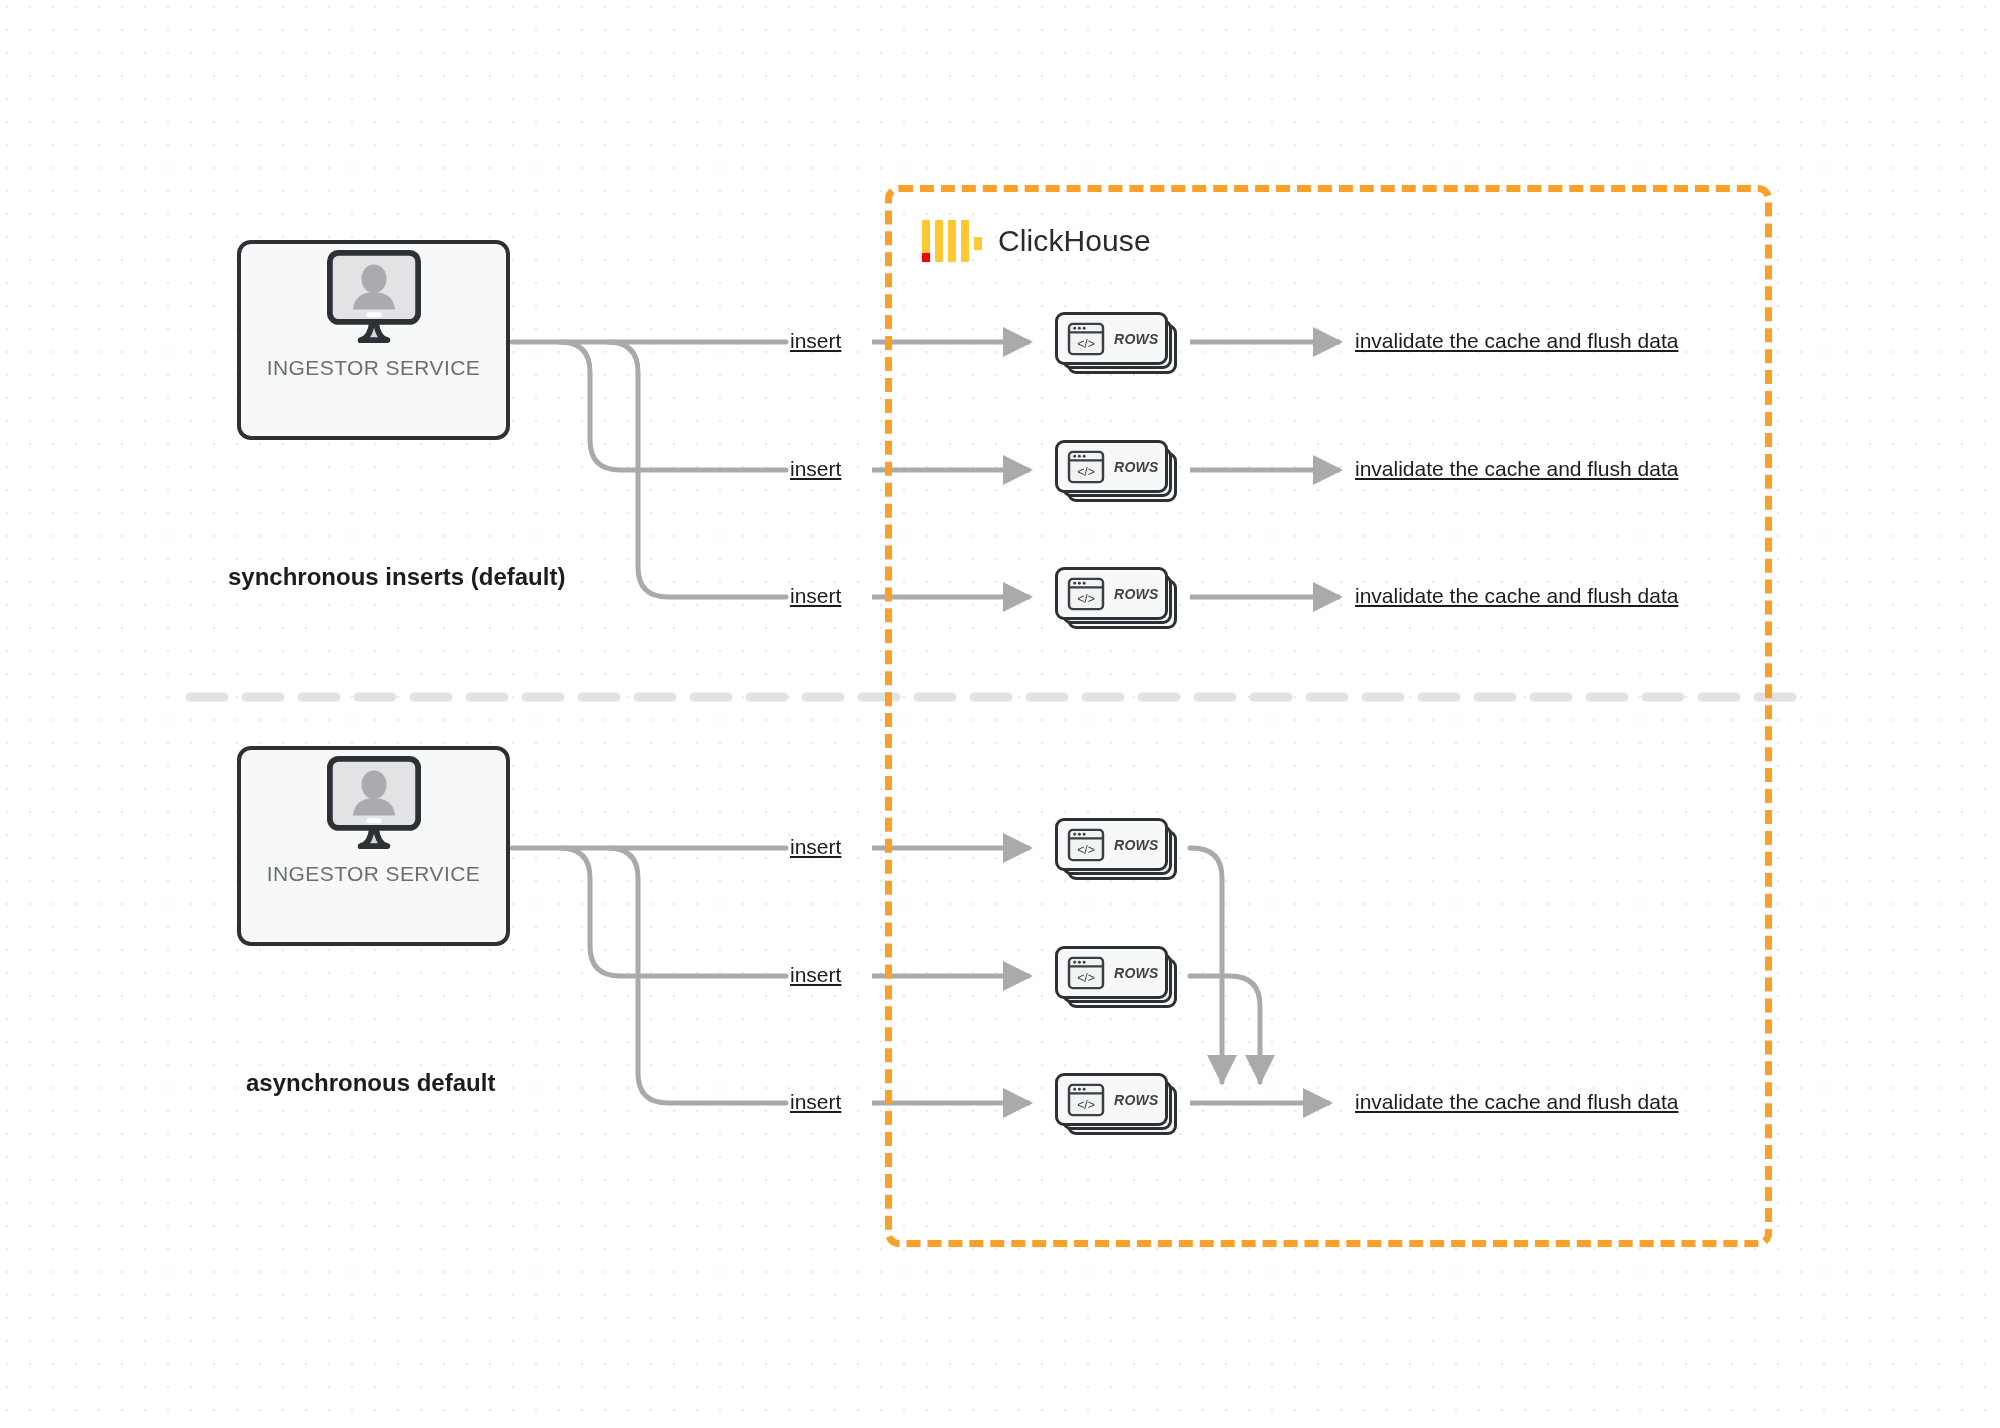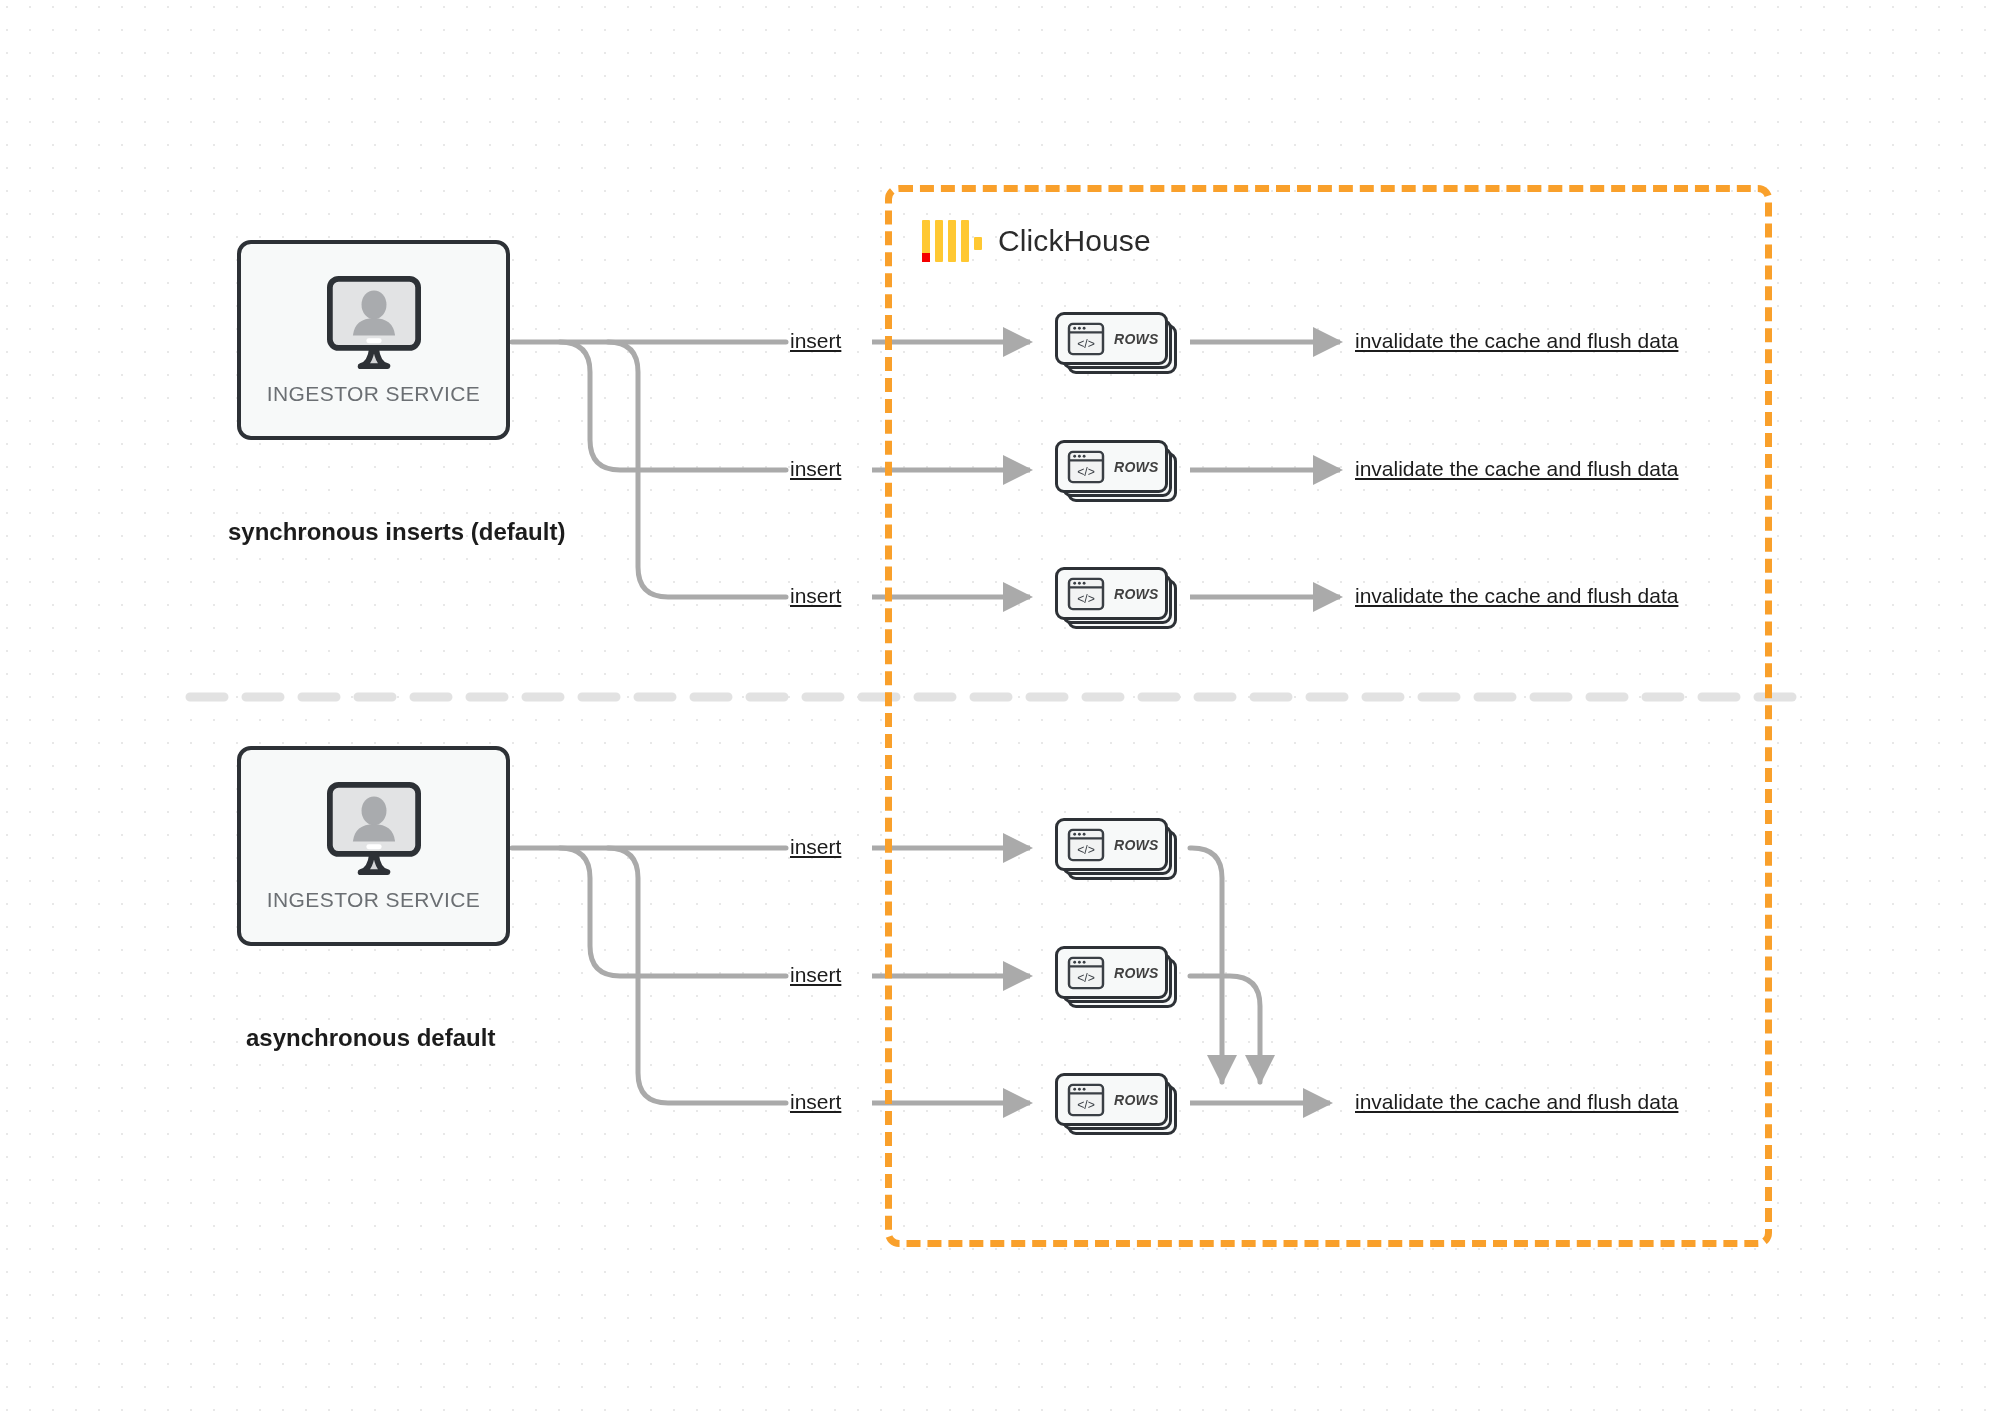--- a/index.html
+++ b/index.html
@@ -98,21 +98,21 @@
     width: 273px;
     height: 200px;
     background: #f7f9f9;
     border: 4px solid #2d3136;
     border-radius: 14px;
     box-sizing: border-box;
     display: flex;
     flex-direction: column;
     align-items: center;
     justify-content: flex-start;
-    padding-top: 32px;
+    padding-top: 6px;
   }
   .ingestor.sync  { left: 237px; top: 240px; }
   .ingestor.async { left: 237px; top: 746px; }
   .monitor-icon {
     width: 96px;
     height: 94px;
   }
   .ingestor-label {
     margin-top: 12px;
     font-size: 21px;
@@ -121,20 +121,21 @@
     white-space: nowrap;
   }
 
   
   .mode-caption {
     position: absolute;
     font-size: 24px;
     font-weight: bold;
     color: #1c1c1c;
     white-space: nowrap;
+    margin-top: 45px;
   }
   .mode-caption.sync  { left: 228px; top: 518px; }
   .mode-caption.async { left: 246px; top: 1024px; }
 
   
   .rows-card {
     position: absolute;
     width: 122px;
     height: 62px;
   }

